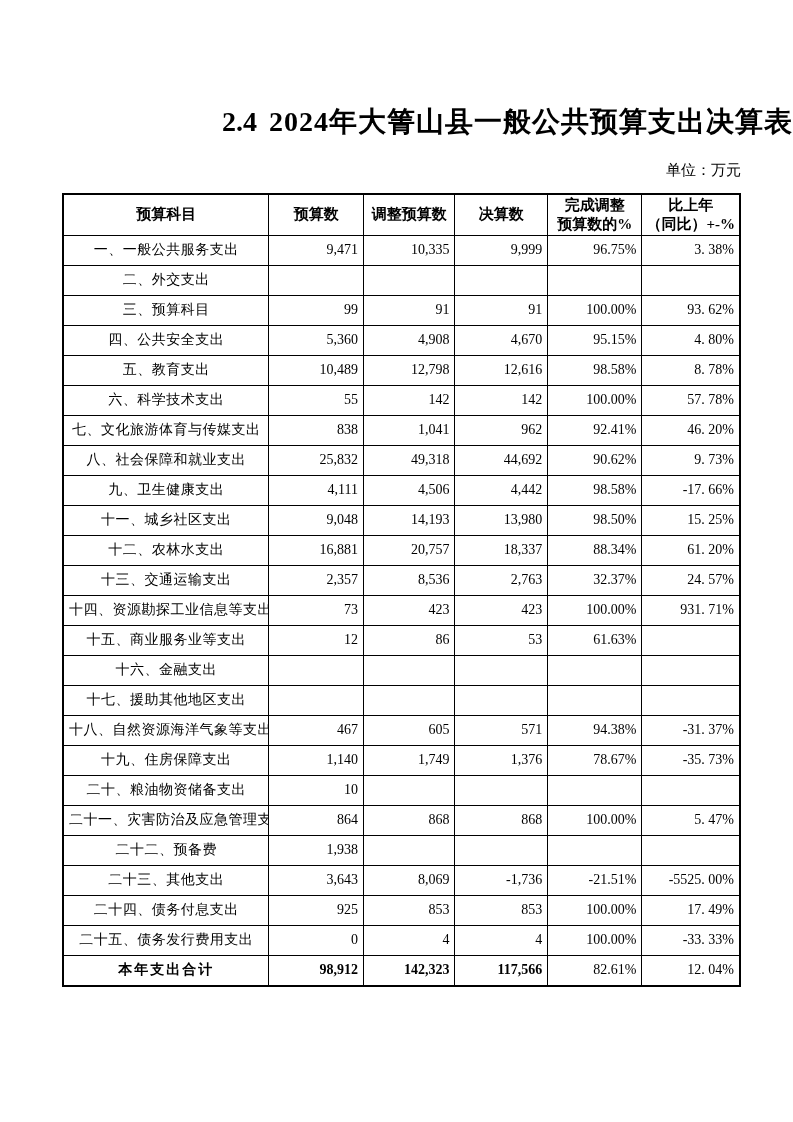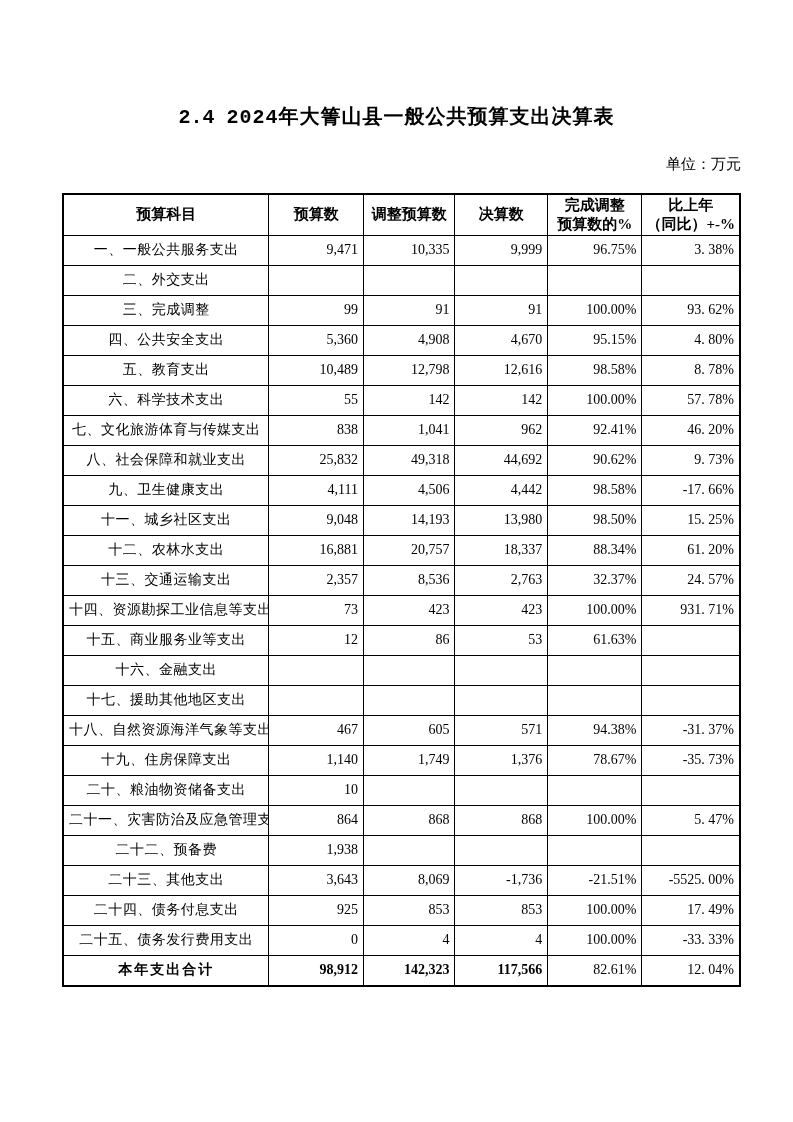--- a/index.html
+++ b/index.html
@@ -10,31 +10,30 @@
     background: #ffffff;
     font-family: "Liberation Serif", "DejaVu Serif", serif;
     color: #000;
     overflow: hidden;
   }
   .doc-title {
     position: absolute;
     top: 103px;
     left: 0;
     width: 100%;
-    text-align: center;
-    font-size: 20px;
+    text-align: right;
+    font-size: 28px;
     font-weight: bold;
     letter-spacing: 1px;
     white-space: nowrap;
-    font-family: Liberation Mono, monospace;
   }
   .doc-title .t-num { margin-right: 12px; letter-spacing: 0; }
   .unit-line {
     position: absolute;
-    top: 155px;
+    top: 161px;
     left: 62px;
     width: 679px;
     text-align: right;
     font-size: 15px;
   }
   .table-wrap {
     position: absolute;
     top: 193px;
     left: 62px;
     width: 679px;
@@ -122,21 +121,21 @@
           </tr>
           <tr>
             <td class="c-label">二、外交支出</td>
             <td class="c-num"></td>
             <td class="c-num"></td>
             <td class="c-num"></td>
             <td class="c-num"></td>
             <td class="c-num"></td>
           </tr>
           <tr>
-            <td class="c-label">三、完成调整</td>
+            <td class="c-label">三、预算科目</td>
             <td class="c-num">99</td>
             <td class="c-num">91</td>
             <td class="c-num">91</td>
             <td class="c-num">100.00%</td>
             <td class="c-num">93. 62%</td>
           </tr>
           <tr>
             <td class="c-label">四、公共安全支出</td>
             <td class="c-num">5,360</td>
             <td class="c-num">4,908</td>

